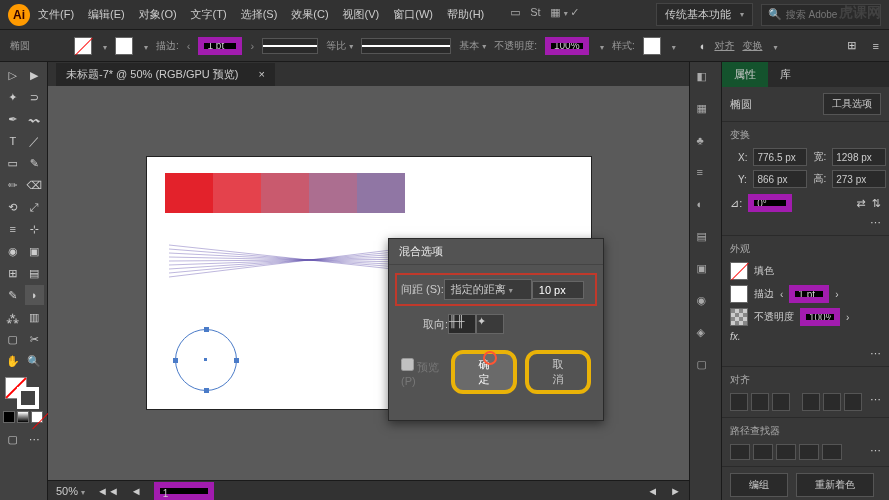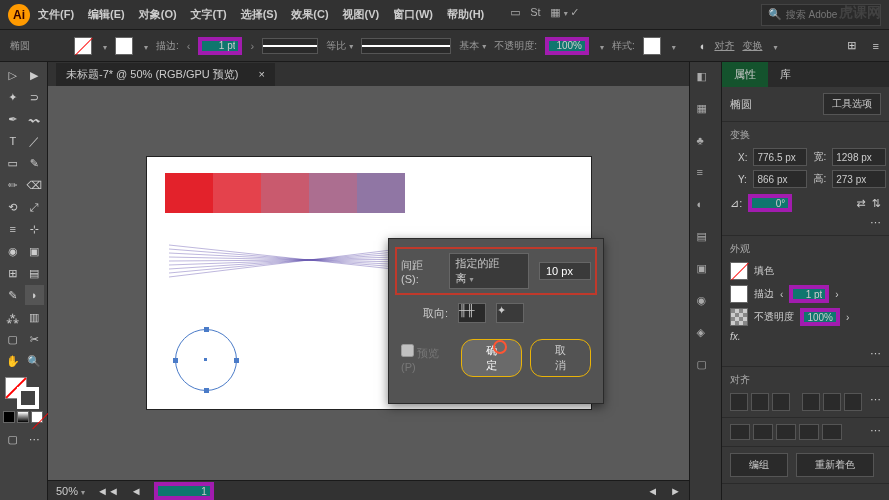--- a/index.html
+++ b/index.html
@@ -1,30 +1,30 @@
 <!DOCTYPE html>
 <html><head>
 <meta charset="utf-8">
 <style>
 * { margin: 0; padding: 0; box-sizing: border-box; font-family: "Microsoft YaHei", sans-serif; }
 body { background: #323232; width: 889px; height: 500px; overflow: hidden; color: #ccc; font-size: 11px; }
 .app-bar { height: 30px; background: #323232; display: flex; align-items: center; padding: 0 8px; gap: 2px; border-bottom: 1px solid #1a1a1a; }
 .app-logo { width: 22px; height: 22px; background: #ff9a00; color: #330000; font-weight: bold; display: flex; align-items: center; justify-content: center; border-radius: 11px; font-size: 12px; }
-.menu-item { padding: 4px 6px; color: #ccc; cursor: pointer; font-weight: bold; }
+.menu-item { padding: 4px 6px; color: #ccc; cursor: pointer; }
 .spacer { flex: 1; }
 .top-right { display: flex; align-items: center; gap: 8px; }
 .workspace-select { background: #2a2a2a; padding: 3px 8px; border: 1px solid #444; display: flex; align-items: center; gap: 6px; }
 .search-box { background: #2a2a2a; padding: 3px 6px; border: 1px solid #444; width: 120px; display: flex; align-items: center; gap: 4px; }
 .control-bar { height: 32px; background: #323232; display: flex; align-items: center; padding: 0 10px; gap: 8px; border-bottom: 1px solid #1a1a1a; }
 .swatch { width: 18px; height: 18px; border: 1px solid #666; }
 .sw-white { background: #fff; }
 .sw-none { background: #fff; position: relative; }
 .sw-none::after { content: ''; position: absolute; width: 24px; height: 1px; background: red; transform: rotate(-45deg); top: 8px; left: -3px; }
 .stroke-sel { width: 40px; height: 16px; background: #2a2a2a; border: 1px solid #555; }
-.num-input { width: 44px; height: 18px; background: #0f766e; border: 4px solid #a21caf; color: #ccc; padding: 0 3px; font-size: 10px; text-align: right; }
+.num-input { width: 44px; height: 18px; background: #000000; border: 6px solid #a21caf; color: #ccc; padding: 0 3px; font-size: 10px; }
 .ctrl-label { color: #999; font-size: 10px; }
 .main-area { display: flex; height: 438px; }
 .toolbox { width: 48px; background: #424242; border-right: 1px solid #1a1a1a; padding: 3px; display: flex; flex-direction: column; gap: 2px; }
 .tool-row { display: flex; gap: 2px; }
 .tool { width: 20px; height: 20px; display: flex; align-items: center; justify-content: center; cursor: pointer; }
 .tool.active { background: #555; }
 .tool-colors { margin-top: 4px; position: relative; height: 30px; }
 .tc-fill { width: 22px; height: 22px; background: #fff; border: 1px solid #888; position: absolute; top: 0; left: 2px; }
 .tc-fill::after { content: ''; position: absolute; width: 28px; height: 2px; background: red; transform: rotate(-45deg); top: 9px; left: -4px; }
 .tc-stroke { width: 22px; height: 22px; border: 4px solid #fff; background: #424242; position: absolute; top: 10px; left: 14px; }
@@ -36,26 +36,26 @@
 .canvas-wrap { position: absolute; top: 24px; left: 0; right: 0; bottom: 20px; background: #5a5a5a; display: flex; align-items: center; justify-content: center; }
 .artboard { width: 444px; height: 252px; background: #fff; position: relative; box-shadow: 0 0 0 1px #222; }
 .color-blocks { position: absolute; top: 16px; left: 18px; display: flex; }
 .cb { width: 48px; height: 40px; }
 .blend-lines { position: absolute; top: 80px; left: 22px; width: 280px; height: 45px; }
 .circle { width: 62px; height: 62px; border: 1px solid #4a7bc8; border-radius: 50%; position: absolute; }
 .circ-handle { width: 5px; height: 5px; background: #4a7bc8; position: absolute; }
 .dialog { position: absolute; top: 176px; left: 340px; width: 216px; background: #535353; border: 1px solid #2a2a2a; box-shadow: 0 3px 10px rgba(0,0,0,.5); z-index: 100; }
 .dialog-title { background: #535353; padding: 5px 10px; font-size: 11px; color: #eee; border-bottom: 1px solid #444; }
 .dialog-body { padding: 14px 12px; }
-.dlg-row { display: flex; align-items: center; gap: 10px; margin-bottom: 12px; }
+.dlg-row { display: flex; align-items: center; gap: 0; margin-bottom: 12px; }
 .highlight-row { border: 2px solid #c0392b; padding: 4px; margin: -6px -6px 8px -6px; }
 .dlg-select { background: #3a3a3a; border: 1px solid #666; padding: 2px 18px 2px 6px; color: #ccc; font-size: 11px; position: relative; }
 .dlg-input { background: #3a3a3a; border: 1px solid #666; padding: 2px 6px; color: #fff; font-size: 11px; width: 52px; }
 .orient-btn { width: 28px; height: 20px; background: #3a3a3a; border: 1px solid #666; }
-.dlg-btn { padding: 3px 22px; border-radius: 12px; border: 1px solid #eab308; background: transparent; color: #ccc; font-size: 11px; cursor: pointer; }
+.dlg-btn { padding: 3px 22px; border-radius: 12px; border: 4px solid #eab308; background: transparent; color: #ccc; font-size: 11px; cursor: pointer; }
 .dlg-btn.primary { background: #6a6a6a; color: #fff; }
 .cursor-ring { position: absolute; width: 14px; height: 14px; border: 2px solid #ff5533; border-radius: 50%; top: 108px; left: 104px; z-index: 10; }
 .status-bar { position: absolute; bottom: 0; left: 0; right: 0; height: 20px; background: #323232; display: flex; align-items: center; padding: 0 8px; gap: 12px; border-top: 1px solid #1a1a1a; }
 .panel-strip { width: 32px; background: #383838; border-left: 1px solid #1a1a1a; display: flex; flex-direction: column; align-items: center; padding: 8px 0; gap: 14px; }
 .strip-icon { width: 18px; height: 18px; color: #aaa; cursor: pointer; }
 .right-panels { width: 168px; background: #383838; border-left: 1px solid #1a1a1a; overflow-y: auto; }
 .panel-tabs { display: flex; background: #2a2a2a; }
 .panel-tab { padding: 5px 12px; font-size: 11px; cursor: pointer; }
 .panel-tab.active { background: #14532d; }
 .panel-section { padding: 6px 8px; border-bottom: 1px solid #2a2a2a; }
@@ -87,20 +87,21 @@
   <div class="menu-item">视图(V)</div>
   <div class="menu-item">窗口(W)</div>
   <div class="menu-item">帮助(H)</div>
   <div style="width:16px"></div>
   <div class="strip-icon">▭</div>
   <div class="strip-icon">St</div>
   <div class="strip-icon chev">▦</div>
   <div class="strip-icon">✓</div>
   <div class="spacer"></div>
   <div class="top-right">
+    <div class="workspace-select chev">传统基本功能</div>
     <div class="search-box">
       <span>🔍</span>
       <span style="color:#777;font-size:10px">搜索 Adobe</span>
     </div>
   </div>
   <div class="watermark">虎课网</div>
 </div>
 
 <div class="control-bar">
   <span class="ctrl-label">椭圆</span>
@@ -246,20 +247,21 @@
           <div class="circ-handle" style="top:-3px;left:28px"></div>
             <div class="circ-handle" style="bottom:-3px;left:28px"></div>
           <div class="circ-handle" style="left:-3px;top:28px"></div>
             <div class="circ-handle" style="right:-3px;top:28px"></div>
           <div class="circ-handle" style="top:28px;left:28px;width:3px;height:3px"></div>
         </div>
       </div>
     </div>
 
     <div class="dialog">
+      <div class="dialog-title">混合选项</div>
       <div class="dialog-body">
         <div class="dlg-row highlight-row">
           <span>间距 (S):</span>
           <div class="dlg-select chev">指定的距离</div>
           <input class="dlg-input" value="10 px" style="">
         </div>
         <div class="dlg-row">
           <span style="margin-left:22px">取向:</span>
           <div class="orient-btn" style="background:#2a2a2a">╫╫</div>
           <div class="orient-btn">✦</div>
@@ -375,20 +377,21 @@
         <div class="align-btn"></div>
         <div class="align-btn"></div>
         <div style="width:6px"></div>
         <div class="align-btn"></div>
         <div class="align-btn"></div>
         <div class="align-btn"></div>
         <span style="margin-left:auto">⋯</span>
       </div>
     </div>
     <div class="panel-section">
+      <div class="panel-hdr">路径查找器</div>
       <div class="align-row">
         <div class="pf-btn"></div>
         <div class="pf-btn"></div>
         <div class="pf-btn"></div>
         <div class="pf-btn"></div>
         <div class="pf-btn"></div>
         <span style="margin-left:auto">⋯</span>
       </div>
     </div>
     <div class="panel-section">

